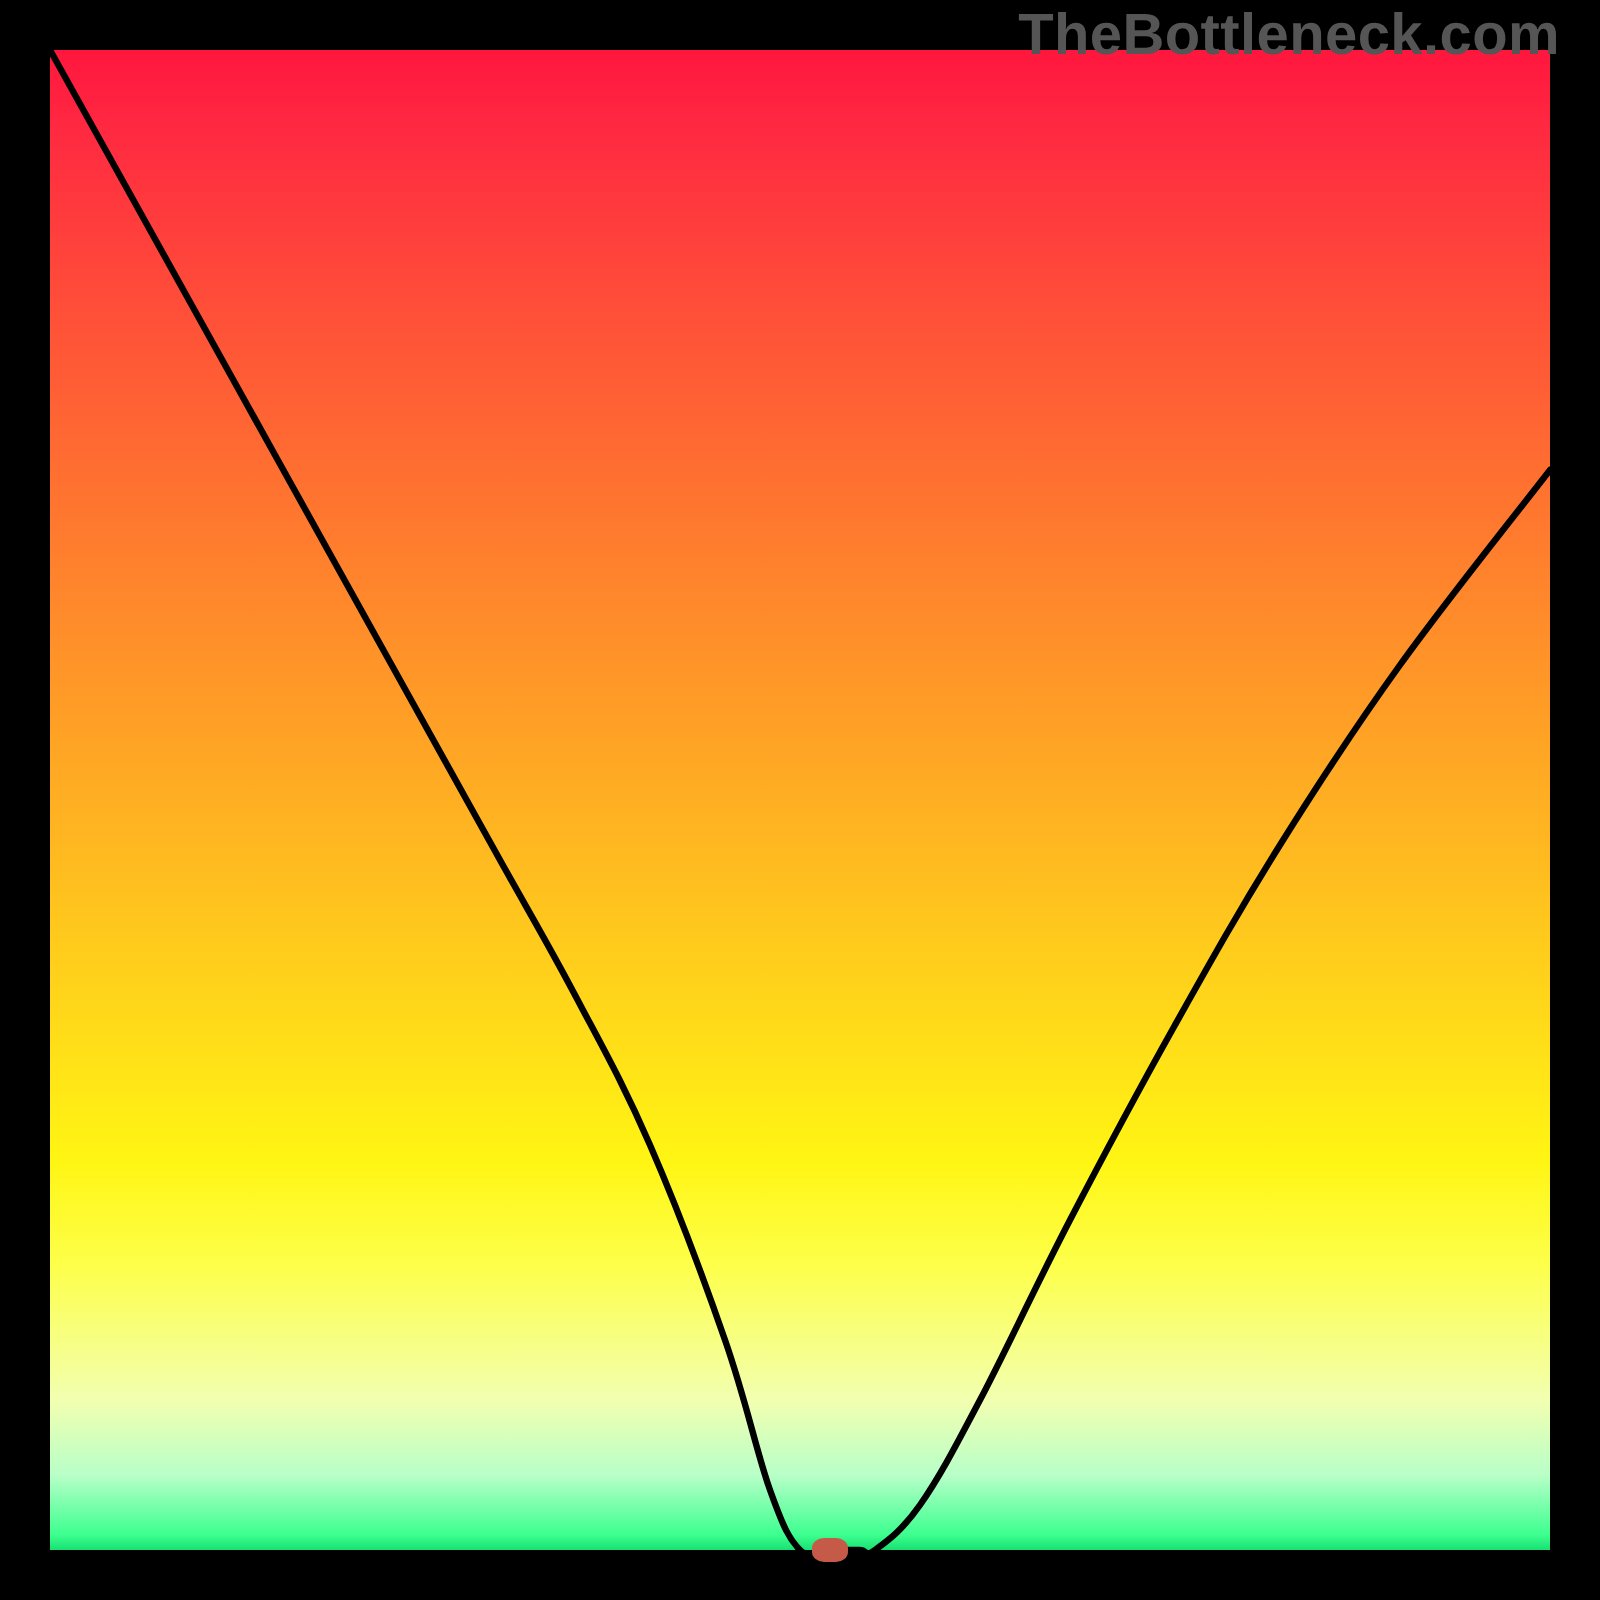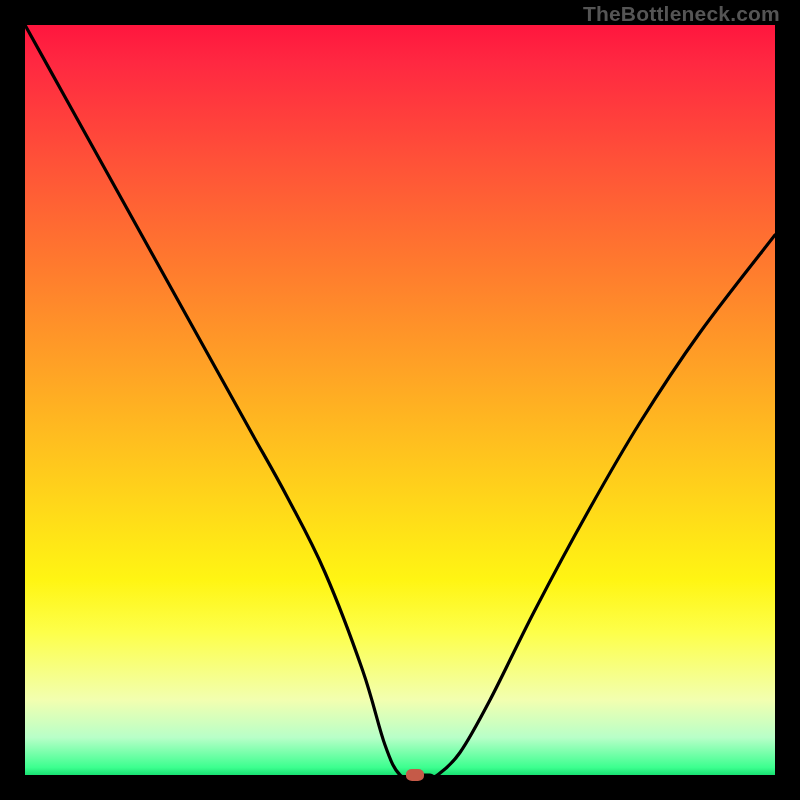--- a/index.html
+++ b/index.html
@@ -9,21 +9,21 @@
     background: #000;
     position: relative;
     font-family: Arial, Helvetica, sans-serif;
     overflow: hidden;
   }
   .watermark {
     position: absolute;
     top: 2px;
     right: 20px;
     color: #555;
-    font-size: 21px;
+    font-size: 29px;
     font-weight: 600;
     letter-spacing: 0.2px;
     z-index: 5;
   }
   .plot-area {
     position: absolute;
     left: 25px;
     top: 25px;
     width: 750px;
     height: 750px;

